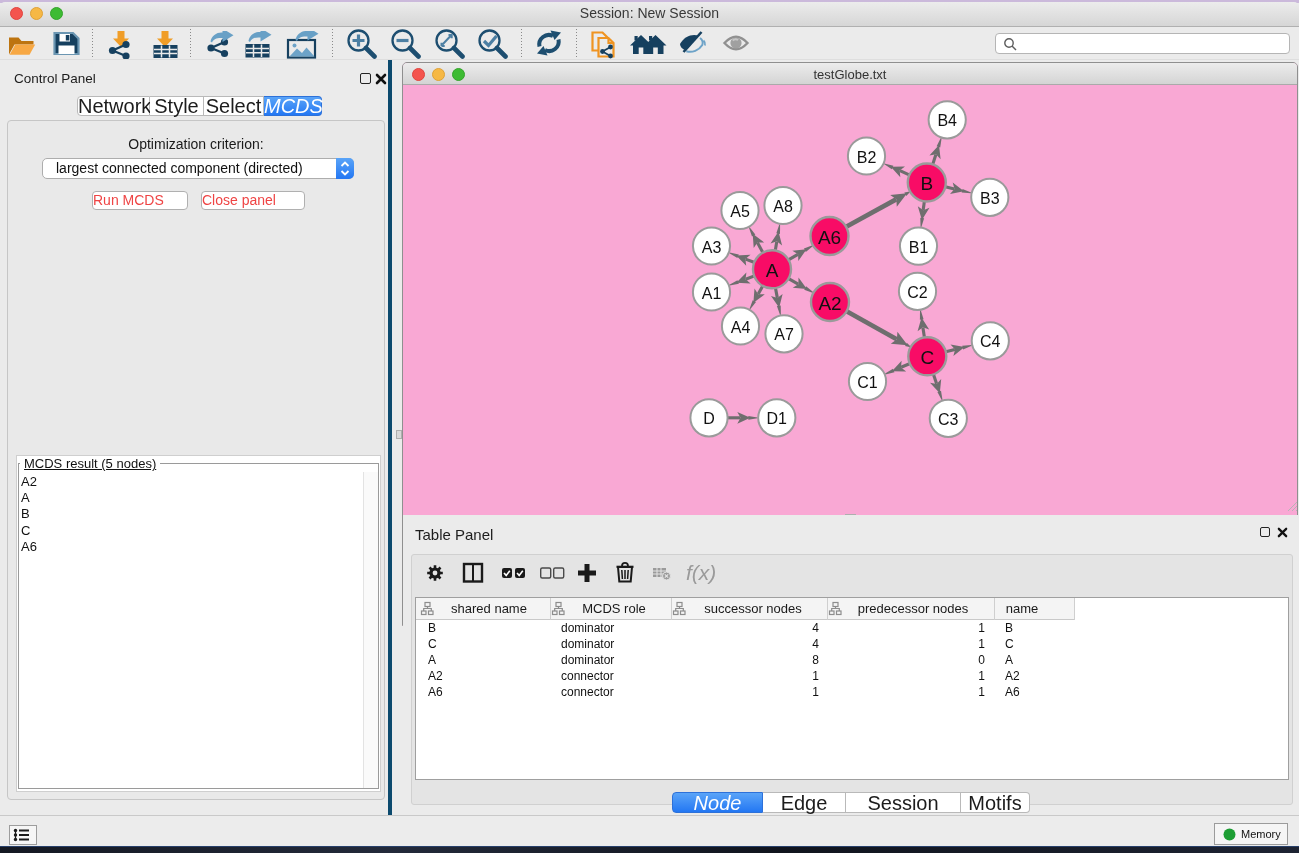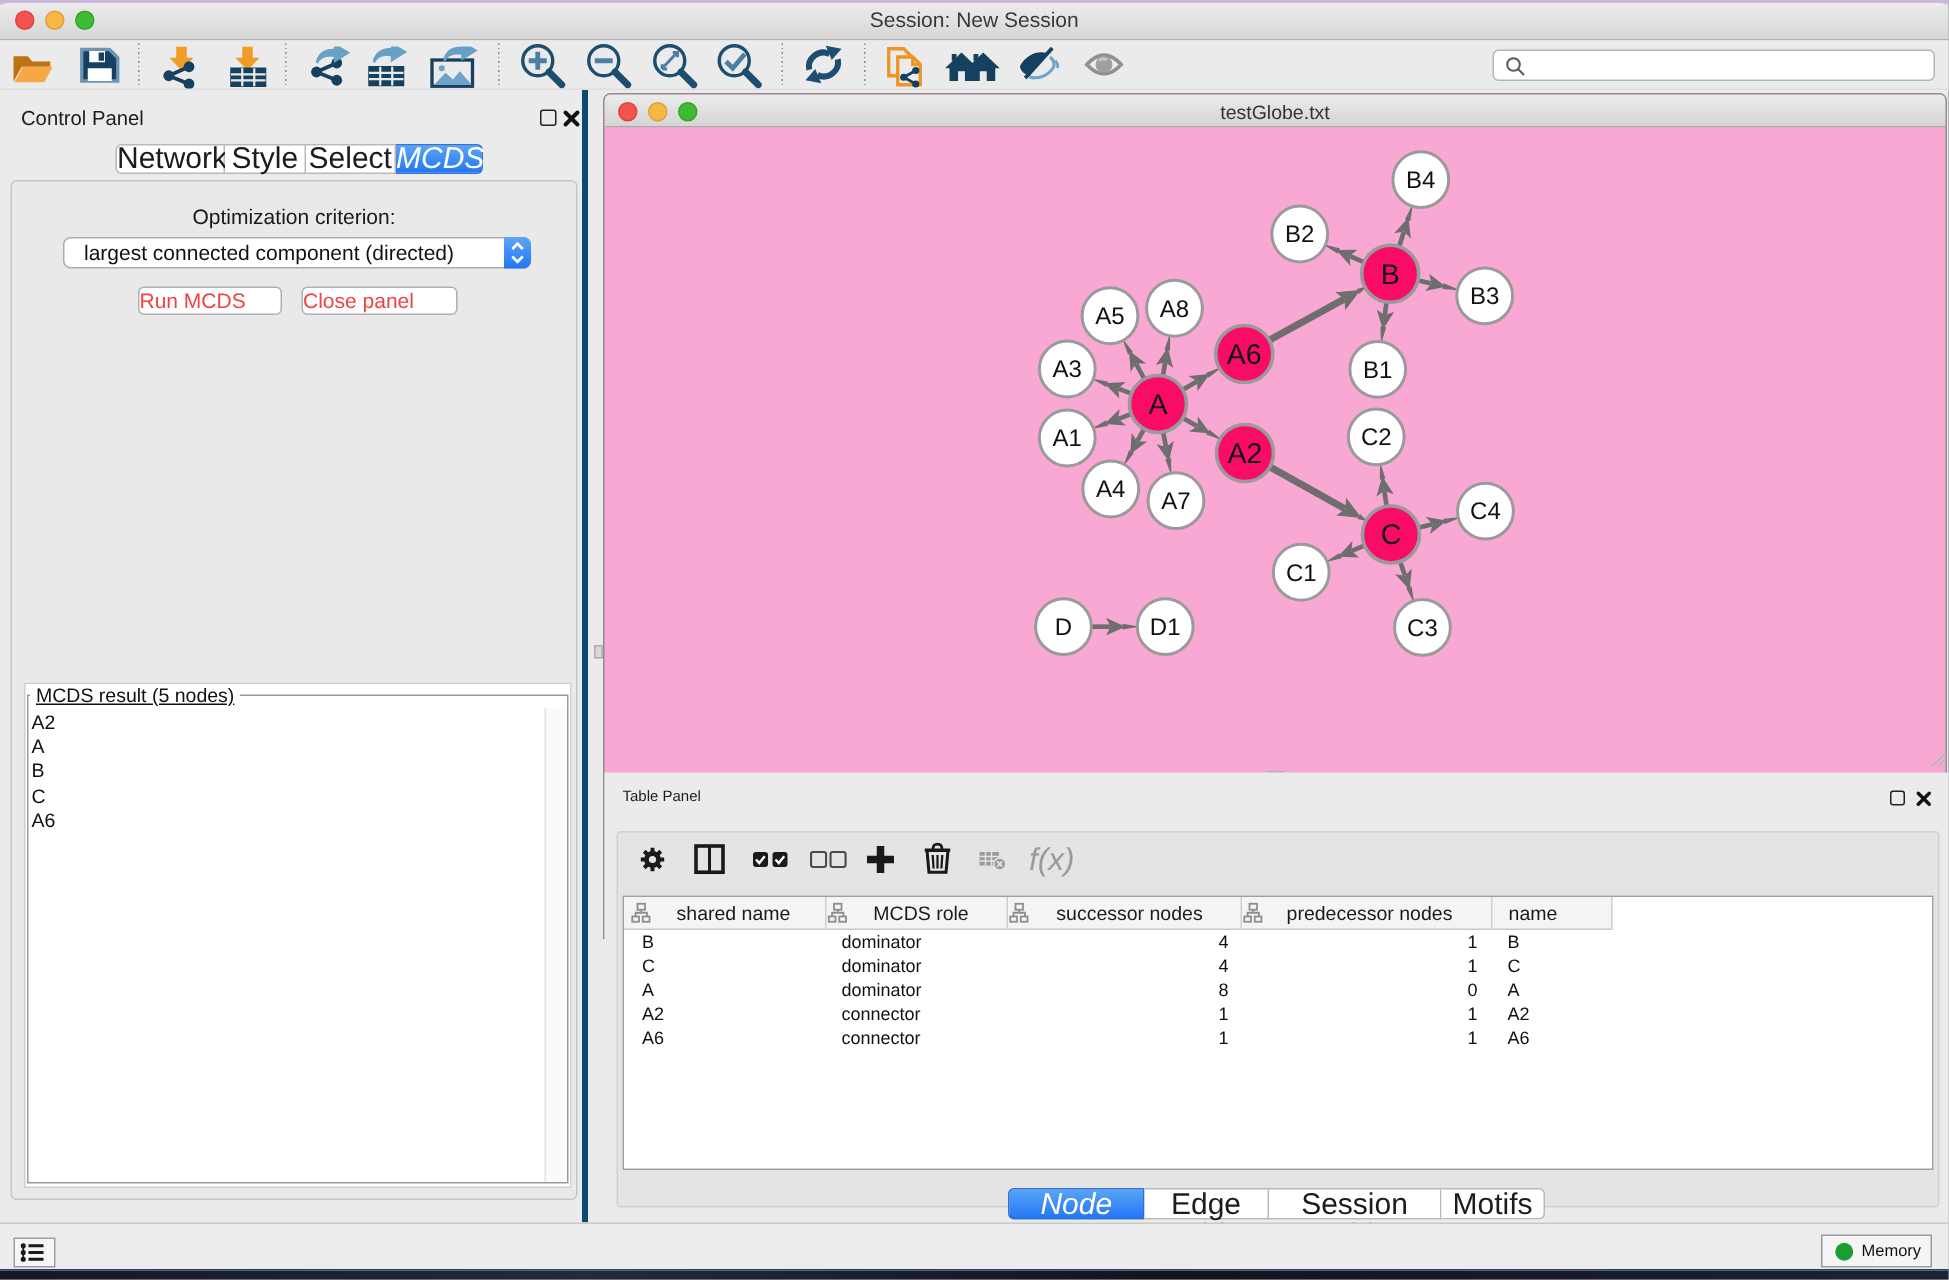--- a/index.html
+++ b/index.html
@@ -53,21 +53,21 @@
   border:1px solid #8f8f8f; border-radius:5px 5px 0 0; }
 #nettitle { left:0; top:0; width:894px; height:22px;
   background:linear-gradient(#ececec,#d4d4d4); border-bottom:1px solid #aaa;
   border-radius:4px 4px 0 0; }
 #nettitle .t1 { left:9px;  background:#f4544e; border:0.5px solid #e0443e; top:5px; }
 #nettitle .t2 { left:29px; background:#f6b845; border:0.5px solid #dfa136; top:5px; }
 #nettitle .t3 { left:49px; background:#3dbb33; border:0.5px solid #34a42b; top:5px; }
 #netname { left:0; width:894px; top:4px; text-align:center; font-size:13px; color:#333; }
 
 #tablepanel { left:403px; top:515px; width:896px; height:300px; background:#ebebeb; }
-#tp-title { left:12px; top:11px; font-size:10px; color:#1d1d1d; }
+#tp-title { left:12px; top:11px; font-size:15px; color:#1d1d1d; }
 #tp-box { left:8px; top:39px; width:882px; height:251px; background:#e4e4e4;
   border:1px solid #d0d0d0; border-radius:3px; }
 #tp-table { left:12px; top:82px; width:874px; height:183px; background:#fff;
   border:1px solid #9f9f9f; }
 
 .btabrow { top:277px; height:21px; display:flex; }
 
 #statusbar { left:0; top:815px; width:1299px; height:31px; background:#ececec;
   border-top:1px solid #c9c9c9; }
 #listbtn { left:9px; top:9px; width:28px; height:20px; background:#f6f6f6;

